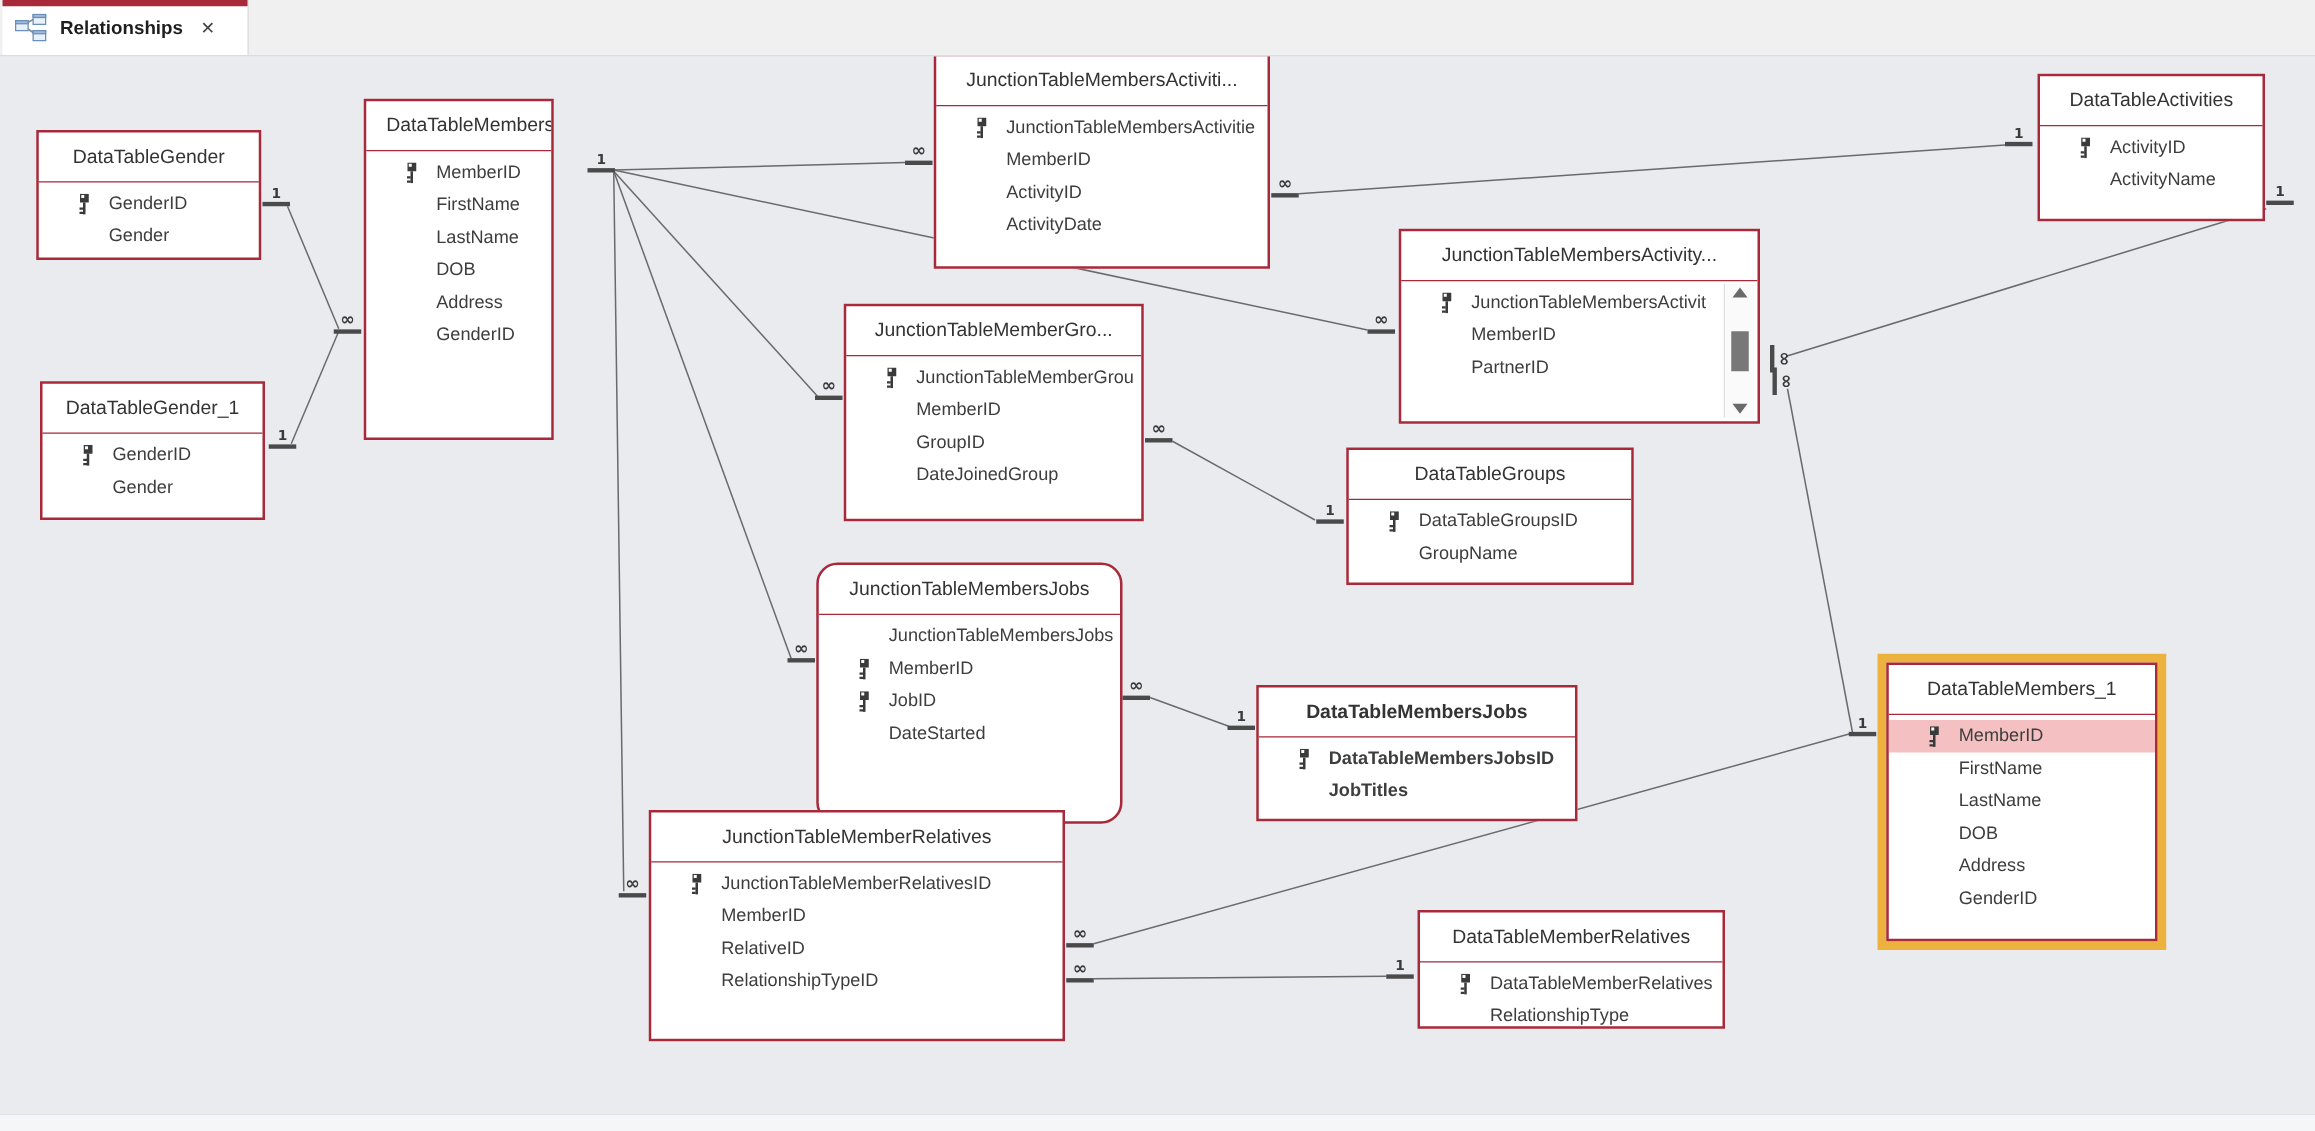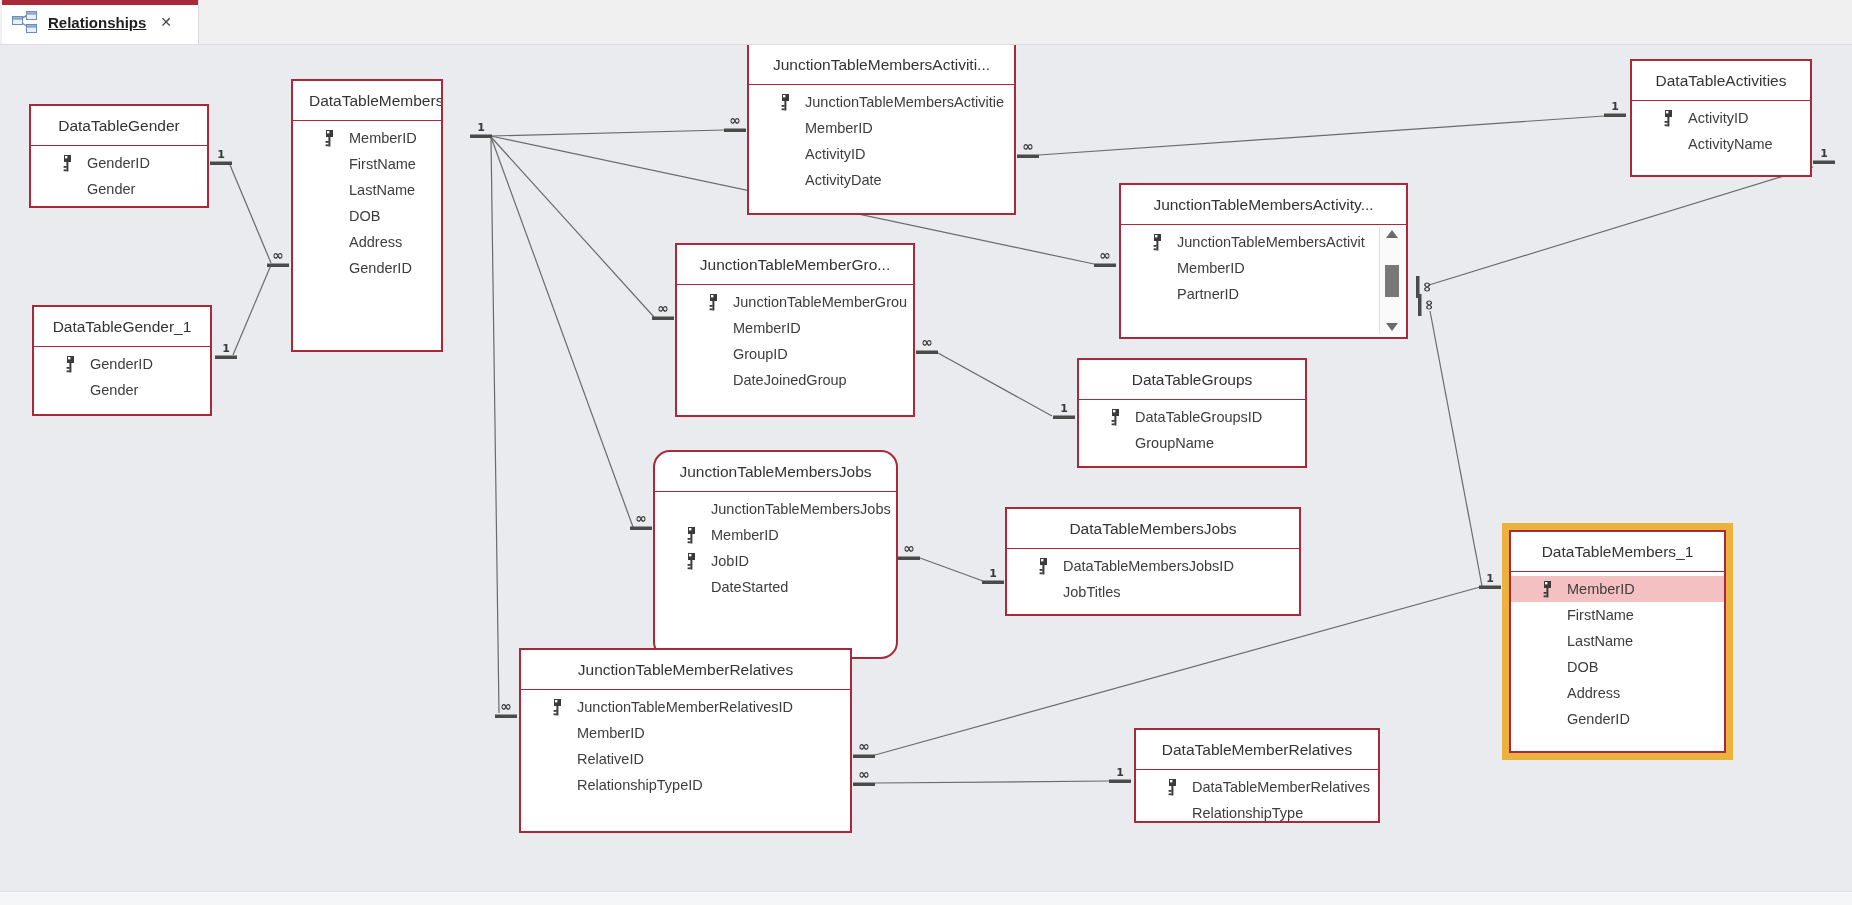--- a/index.html
+++ b/index.html
@@ -10,21 +10,21 @@
   body{font-family:"Liberation Sans",sans-serif;background:#fff;}
   #stage{position:relative;width:1852px;height:905px;overflow:hidden;background:var(--canvas);}
 
   
   .tabbar{position:absolute;left:0;top:0;width:100%;height:44px;background:var(--tabbar);
           border-bottom:1px solid #DCDCDC;z-index:30;}
   .tab{position:absolute;left:2px;top:0;width:196px;height:44px;background:#fff;
        border-right:1px solid #D8D8D8;display:flex;align-items:center;cursor:default;}
   .tab-accent{position:absolute;left:0;top:0;right:0;height:5px;background:var(--red);}
   .tab-icon{margin-left:9px;flex:0 0 auto;}
-  .tab-label{margin-left:10px;font-size:15px;font-weight:700;color:#1E1E1E;white-space:nowrap;text-decoration:underline;}
+  .tab-label{margin-left:10px;font-size:15px;font-weight:700;color:#1E1E1E;white-space:nowrap;}
   .tab-close{margin-left:14px;font-size:14px;color:#444;line-height:1;}
 
   
   #wires{position:absolute;left:0;top:0;z-index:5;}
   #wires line{stroke:var(--line);stroke-width:1.2;}
   #wires rect.bar{fill:#4A4A4A;}
   #wires text{fill:#3A3A3A;font-family:"DejaVu Sans",sans-serif;font-weight:700;text-anchor:middle;}
   #wires text.sym-one{font-size:11px;}
   #wires text.sym-many{font-size:14px;}
   #tables-layer{position:absolute;left:0;top:0;width:100%;height:100%;z-index:10;}
@@ -404,21 +404,21 @@
               </svg>
             </span>
             <span class="flabel">JobID</span>
           </div>
           <div class="frow">
             <span class="kicon"></span>
             <span class="flabel">DateStarted</span>
           </div>
         </div>
       </div>
-      <div class="tbl" style="left: 1005px; top: 507px; width: 296px; height: 109px;">
+      <div class="tbl" style="left: 1005px; top: 548px; width: 257px; height: 109px; font-weight: bold;">
         <div class="tbl-title">DataTableMembersJobs</div>
         <div class="tbl-fields">
           <div class="frow">
             <span class="kicon">
               <svg width="12" height="17" viewBox="0 0 12 17">
                 <rect x="3" y="0" width="7" height="7" fill="#3A3A3A"></rect>
                 <rect x="4" y="1" width="2.4" height="2.4" fill="#FFFFFF"></rect>
                 <rect x="5.4" y="7" width="2" height="9.5" fill="#3A3A3A"></rect>
                 <rect x="2.6" y="11" width="3" height="1.8" fill="#3A3A3A"></rect>
                 <rect x="2.6" y="14.4" width="3" height="1.8" fill="#3A3A3A"></rect>

